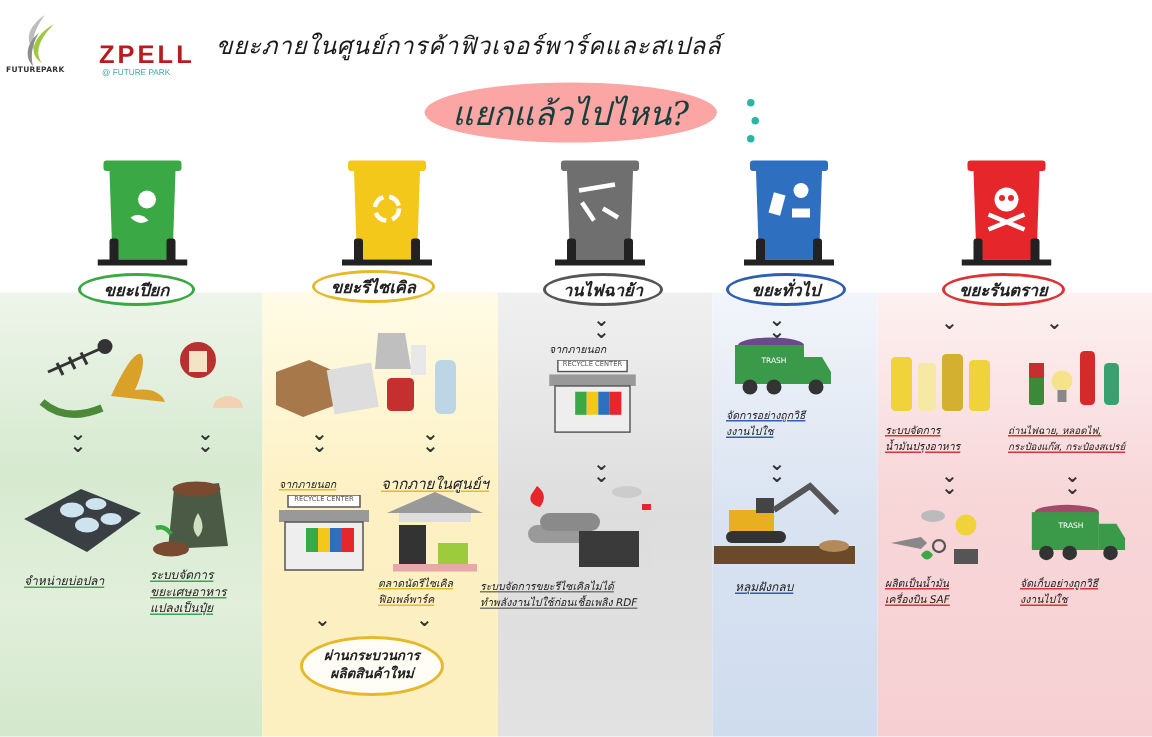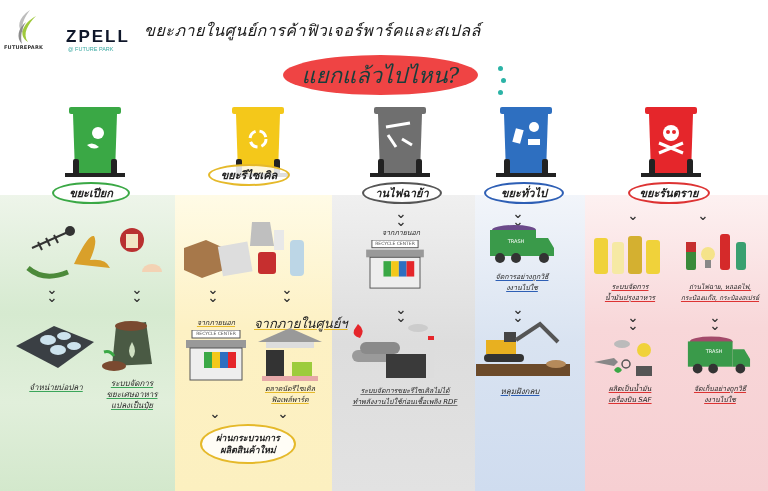--- a/index.html
+++ b/index.html
@@ -6,29 +6,29 @@
 body{width:768px;height:491px;overflow:hidden;background:#fff;font-family:"DejaVu Sans",sans-serif;position:relative;color:#222}
 .bands{position:absolute;left:0;top:195px;width:768px;height:296px;}
 .band{position:absolute;top:0;height:100%}
 .b-green{left:0;width:175px;background:linear-gradient(180deg,#eef5ea 0%,#d6ead0 40%,#e1efdb 70%,#d3e8cc 100%)}
 .b-yellow{left:175px;width:157px;background:linear-gradient(180deg,#fffbe6 0%,#fdf1c4 45%,#fcf0c0 100%)}
 .b-gray{left:332px;width:143px;background:linear-gradient(180deg,#f0f0f0 0%,#dddddd 50%,#e2e2e2 100%)}
 .b-blue{left:475px;width:110px;background:linear-gradient(180deg,#f2f5fa 0%,#d9e3f1 50%,#cfdcef 100%)}
 .b-red{left:585px;width:183px;background:linear-gradient(180deg,#fdf1f1 0%,#f8d7d9 45%,#f6cfd2 100%)}
 .logo{position:absolute;left:6px;top:8px;width:40px;height:40px}
 .logo-text{position:absolute;left:4px;top:44px;font-size:5px;font-weight:bold;color:#333;letter-spacing:.2px}
-.zpell{position:absolute;left:66px;top:27px;font-size:17px;font-weight:bold;color:#0f172a;letter-spacing:2px;font-family:"Liberation Sans",sans-serif}
+.zpell{position:absolute;left:66px;top:27px;font-size:17px;font-weight:bold;color:#b91c1c;letter-spacing:2px;font-family:"Liberation Sans",sans-serif}
 .zpell-sub{position:absolute;left:68px;top:46px;font-size:5.5px;color:#3aa9a2;font-family:"Liberation Sans",sans-serif}
 .title{position:absolute;left:144px;top:18px;font-size:16px;color:#1a1a1a;font-family:"DejaVu Serif",serif;font-style:italic;letter-spacing:.5px;white-space:nowrap}
-.subpill{position:absolute;left:283px;top:55px;width:195px;height:40px;background:#ef4444;border-radius:50%;display:flex;align-items:center;justify-content:center;font-size:22px;color:#163e3b;font-style:italic;font-family:"DejaVu Serif",serif}
+.subpill{position:absolute;left:283px;top:55px;width:195px;height:40px;background:#fca5a5;border-radius:50%;display:flex;align-items:center;justify-content:center;font-size:22px;color:#163e3b;font-style:italic;font-family:"DejaVu Serif",serif}
 .dots span{position:absolute;width:5px;height:5px;border-radius:50%;background:#2bb3a6}
 .bin{position:absolute;width:60px;height:80px}
 .bin-label{position:absolute;height:22px;border-radius:50%;border:2px solid;display:flex;align-items:center;justify-content:center;font-size:11px;font-style:italic;font-weight:bold;font-family:"DejaVu Serif",serif;background:rgba(255,255,255,.85);white-space:nowrap;padding:0 8px}
 .chev{position:absolute;font-size:13px;font-weight:bold;color:#333;line-height:8px;text-align:center;width:14px}
-.cap{position:absolute;font-size:8px;font-style:italic;text-align:center;text-decoration:underline;white-space:nowrap;line-height:11px;color:#222;font-family:"DejaVu Sans",sans-serif}
+.cap{position:absolute;font-size:8px;font-style:italic;text-decoration:underline;white-space:nowrap;line-height:11px;color:#222;font-family:"DejaVu Sans",sans-serif}
 .cap.g{text-decoration-color:#3aa55a}
 .cap.y{text-decoration-color:#e5b92a}
 .cap.k{text-decoration-color:#777}
 .cap.b{text-decoration-color:#2e5fb5}
 .cap.r{text-decoration-color:#d33}
 .box{position:absolute;font-size:7px;color:#555;text-align:center}
 .ill{position:absolute}
 </style>
 </head>
 <body>
@@ -100,21 +100,21 @@
   <rect x="0" y="68" width="60" height="4" fill="#222"></rect>
   <rect x="8" y="54" width="6" height="16" rx="2" fill="#222"></rect>
   <rect x="46" y="54" width="6" height="16" rx="2" fill="#222"></rect>
   <circle cx="30" cy="28" r="8" fill="#fff"></circle>
     <circle cx="27" cy="27" r="2" fill="#e5262b"></circle>
     <circle cx="33" cy="27" r="2" fill="#e5262b"></circle>
   <path d="M18 38 L42 48 M42 38 L18 48" stroke="#fff" stroke-width="3"></path>
 </svg>
 
 <div class="bin-label" style="left:52px;top:182px;width:78px;border-color:#3aa845">ขยะเปียก</div>
-<div class="bin-label" style="left:208px;top:164px;width:82px;border-color:#e5b92a">ขยะรีไซเคิล</div>
+<div class="bin-label" style="left:208px;top:180px;width:82px;border-color:#e5b92a">ขยะรีไซเคิล</div>
 <div class="bin-label" style="left:362px;top:182px;width:80px;border-color:#555">านไฟฉาย้า</div>
 <div class="bin-label" style="left:484px;top:182px;width:80px;border-color:#2e5fb5">ขยะทั่วไป</div>
 <div class="bin-label" style="left:628px;top:182px;width:82px;border-color:#d33">ขยะรันตราย</div>
 
 <svg class="ill" style="left:22px;top:218px;width:140px;height:62px" viewBox="0 0 140 62">
   <path d="M6 50 q16 14 40 4" stroke="#4c8a3a" stroke-width="5" fill="none"></path>
   <path d="M10 30 L46 14" stroke="#333" stroke-width="2"></path>
     <circle cx="48" cy="13" r="5" fill="#333"></circle>
   <path d="M16 24 l4 8 M24 20 l4 8 M32 17 l4 8" stroke="#333" stroke-width="2"></path>
   <path d="M52 46 q14 -30 20 -28 q4 6 -4 24 q16 -2 20 8 z" fill="#d9a02a"></path>
@@ -147,21 +147,21 @@
   <path d="M4 30 L26 22 L44 30 L44 52 L22 60 L4 52Z" fill="#a7784a"></path>
   <rect x="40" y="26" width="30" height="30" fill="#ddd" transform="rotate(-10 55 40)"></rect>
   <path d="M72 4 L90 4 L94 28 L70 28Z" fill="#bfbfbf"></path>
   <rect x="94" y="12" width="10" height="20" fill="#e8e8e8"></rect>
   <rect x="78" y="34" width="18" height="22" rx="3" fill="#c62f2f"></rect>
   <rect x="110" y="22" width="14" height="36" rx="4" fill="#bcd6e6"></rect>
 </svg>
 <div class="chev" style="left:206px;top:286px">⌄<br>⌄</div>
 <div class="chev" style="left:280px;top:286px">⌄<br>⌄</div>
 <div class="cap y" style="left:186px;top:318px;width:60px;font-size:7px">จากภายนอก</div>
-<div class="cap y" style="left:254px;top:318px;width:70px;font-size:13px">จากภายในศูนย์ฯ</div>
+<div class="cap y" style="left:254px;top:318px;width:70px;font-size:10px">จากภายในศูนย์ฯ</div>
 <svg class="ill" style="left:186px;top:330px;width:60px;height:52px" viewBox="0 0 60 52">
   <rect x="6" y="0" width="48" height="8" fill="#fff" stroke="#555"></rect>
   <rect x="0" y="10" width="60" height="8" fill="#999"></rect>
   <rect x="4" y="18" width="52" height="32" fill="#eee" stroke="#555"></rect>
   <rect x="18" y="22" width="8" height="16" fill="#3aa845"></rect>
     <rect x="26" y="22" width="8" height="16" fill="#f4c81a"></rect>
   <rect x="34" y="22" width="8" height="16" fill="#2e6fc0"></rect>
     <rect x="42" y="22" width="8" height="16" fill="#e5262b"></rect>
 </svg>
 <div class="box" style="left:192px;top:331px;width:48px;font-size:4.5px">RECYCLE CENTER</div>
@@ -194,21 +194,21 @@
 <div class="chev" style="left:394px;top:306px">⌄<br>⌄</div>
 <svg class="ill" style="left:346px;top:320px;width:98px;height:60px" viewBox="0 0 98 60">
   <path d="M12 4 q8 6 2 14 q-8 -2 -6 -8 z" fill="#e5262b"></path>
   <rect x="6" y="30" width="40" height="12" rx="6" fill="#9a9a9a"></rect>
     <rect x="14" y="22" width="40" height="12" rx="6" fill="#8a8a8a"></rect>
   <rect x="40" y="34" width="40" height="24" fill="#3a3a3a"></rect>
   <rect x="82" y="10" width="6" height="48" fill="#ddd"></rect>
     <rect x="82" y="16" width="6" height="4" fill="#e5262b"></rect>
   <ellipse cx="72" cy="8" rx="10" ry="4" fill="#ccc"></ellipse>
 </svg>
-<div class="cap k" style="left:340px;top:386px;width:130px;white-space:pre-line;font-size:7px">ระบบจัดการขยะรีไซเคิลไม่ได้
+<div class="cap k" style="left:320px;top:386px;width:130px;white-space:pre-line;font-size:7px">ระบบจัดการขยะรีไซเคิลไม่ได้
 ทำพลังงานไปใช้ก่อนเชื้อเพลิง RDF</div>
 
 <div class="chev" style="left:511px;top:210px">⌄<br>⌄</div>
 <svg class="ill" style="left:486px;top:224px;width:70px;height:42px" viewBox="0 0 70 42">
   <ellipse cx="28" cy="6" rx="22" ry="5" fill="#6b4a8a"></ellipse>
   <rect x="4" y="6" width="46" height="26" fill="#3a9a4a"></rect>
     <path d="M50 14 H62 L68 24 V32 H50Z" fill="#3a9a4a"></path>
   <circle cx="14" cy="34" r="5" fill="#333"></circle>
     <circle cx="30" cy="34" r="5" fill="#333"></circle>
     <circle cx="58" cy="34" r="5" fill="#333"></circle>

